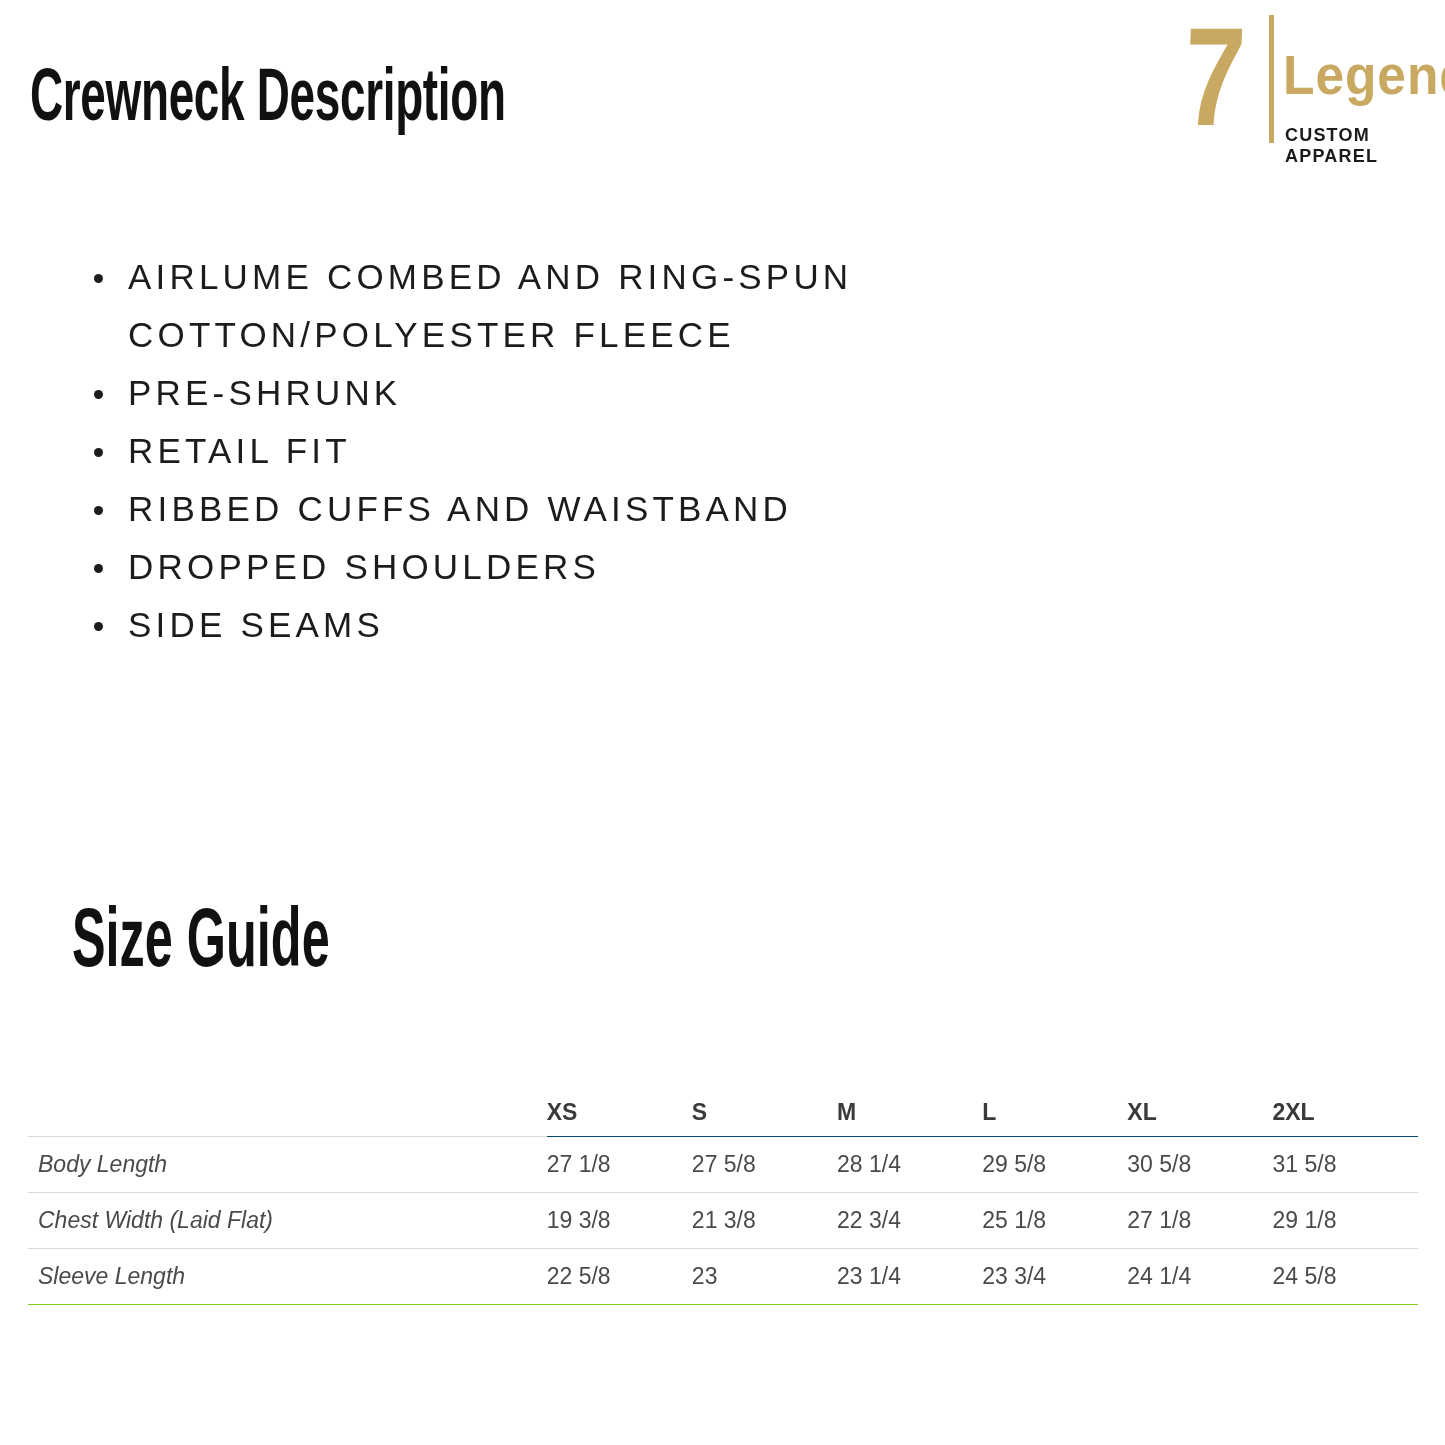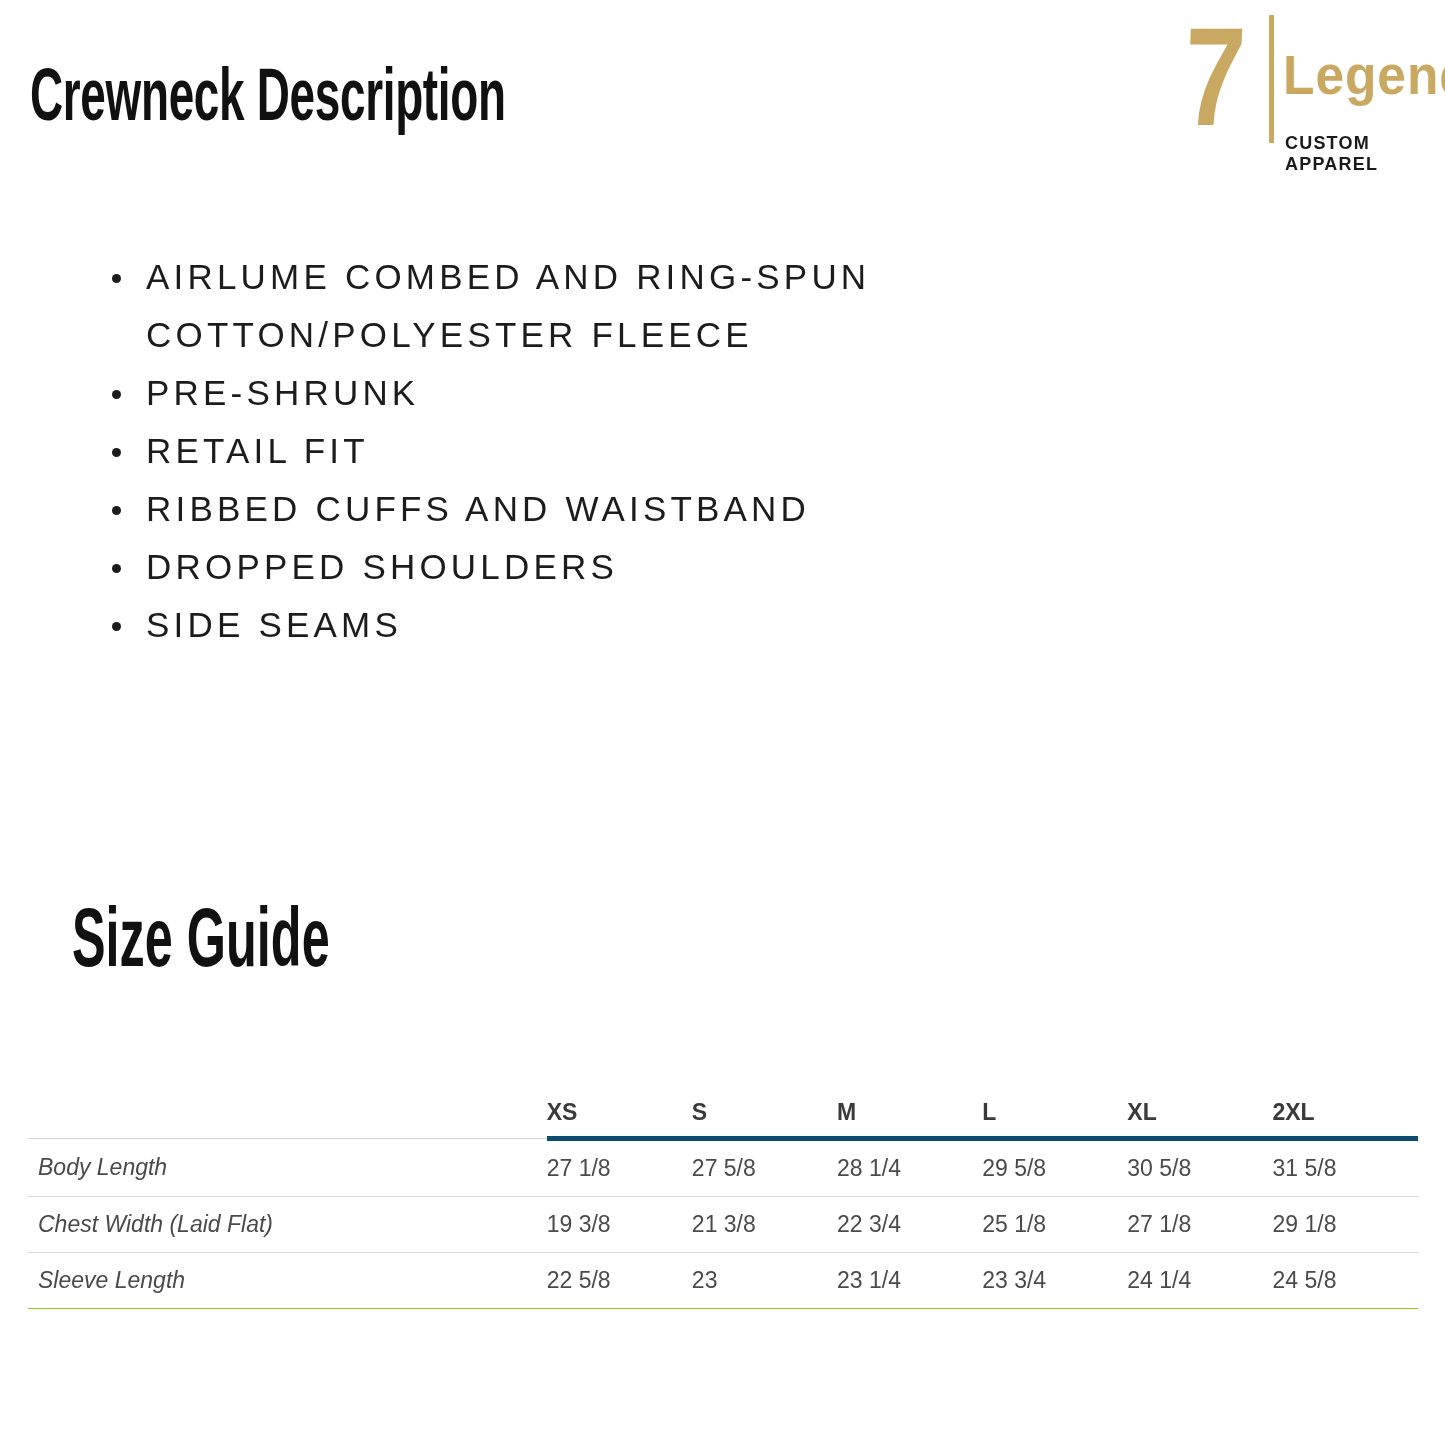--- a/index.html
+++ b/index.html
@@ -83,33 +83,33 @@
     font-size: 56px;
     line-height: 1;
     letter-spacing: 1px;
     color: #c9a961;
     transform: scaleX(0.92);
     transform-origin: left top;
   }
   .logo-sub {
     position: absolute;
     left: 98px;
-    top: 128px;
+    top: 120px;
     font-family: "Liberation Sans", sans-serif;
     font-weight: bold;
     font-size: 18px;
     letter-spacing: 1.2px;
     color: #1a1a1a;
   }
 
   
   .features {
     position: absolute;
     top: 248px;
-    left: 54px;
+    left: 36px;
     width: 1100px;
     margin: 0;
     padding: 0;
     list-style: none;
   }
   .features li {
     position: relative;
     font-size: 35px;
     letter-spacing: 4.2px;
     line-height: 58px;
@@ -161,21 +161,21 @@
   table.size-table td {
     text-align: left;
     padding: 14px 4px 14px 0;
     font-weight: normal;
     border-bottom: 1px solid #d9d9d9;
   }
   table.size-table thead th {
     font-weight: bold;
     color: #3a3a3a;
     padding-bottom: 10px;
-    border-bottom: 5px solid #0c4a6e;
+    border-bottom: 1px solid #0c4a6e;
   }
   table.size-table thead tr th:first-child {
     border-bottom: 1px solid #d9d9d9;
   }
   table.size-table tbody tr:last-child td {
     border-bottom: 1px solid #84cc16;
   }
   .col-label { width: 520px; padding-left: 10px !important; font-style: italic; }
   .col-size { width: 145px; }
 </style>

